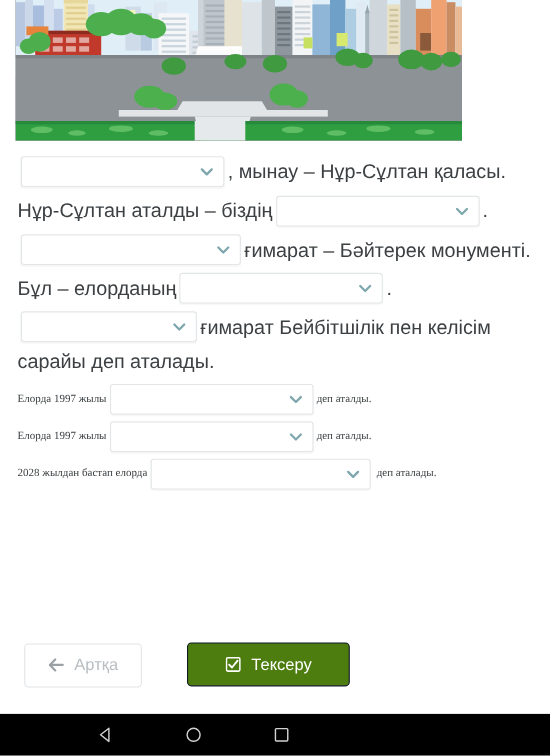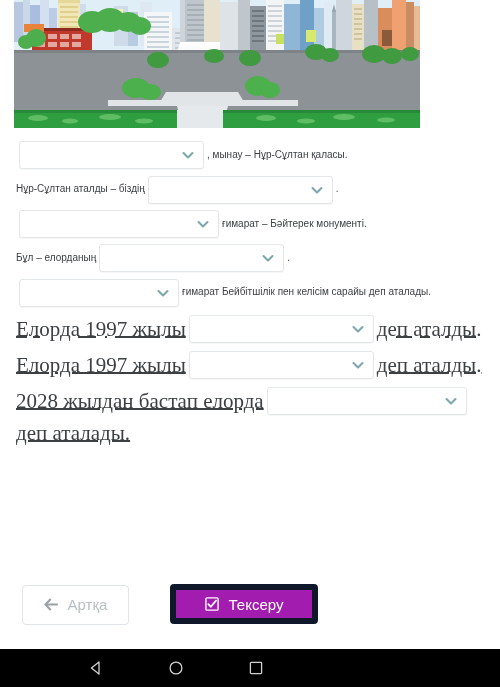--- a/index.html
+++ b/index.html
@@ -35,32 +35,31 @@
   .content {
     position: absolute;
     left: 0; top: 128px;
     width: 500px;
     padding: 12px 14px 0 16px;
   }
 
   .line {
     display: block;
     color: #3c4043;
-    font-size: 10px;
+    font-size: 18px;
     line-height: 30px;
     margin-bottom: 4px;
     white-space: normal;
   }
   .line .txt { vertical-align: middle; }
 
   
   .line.serif {
     font-family: "Liberation Serif", "DejaVu Serif", serif;
-    font-size: 21px;
-    text-decoration: underline;
+    font-size: 10px;
   }
 
   
   .sel {
     display: inline-block;
     vertical-align: middle;
     position: relative;
     height: 28px;
     background: #ffffff;
     border: 1px solid #e3e6e8;
@@ -102,22 +101,22 @@
   }
   .btn-back {
     width: 107px;
     background: #ffffff;
     border: 1px solid #e1e4e6;
     color: #b9bec2;
   }
   .btn-check {
     width: 148px;
     margin-left: 37px;
-    background: #a21caf;
-    border: 6px solid #0f172a;
+    background: #4d7c0f;
+    border: 1px solid #0f172a;
     color: #ffffff;
   }
   .btn .ico { display: inline-flex; align-items: center; }
   .btn .ico svg { display: block; }
 
   
   .navbar {
     position: absolute;
     left: 0; bottom: 0;
     width: 500px; height: 38px;

